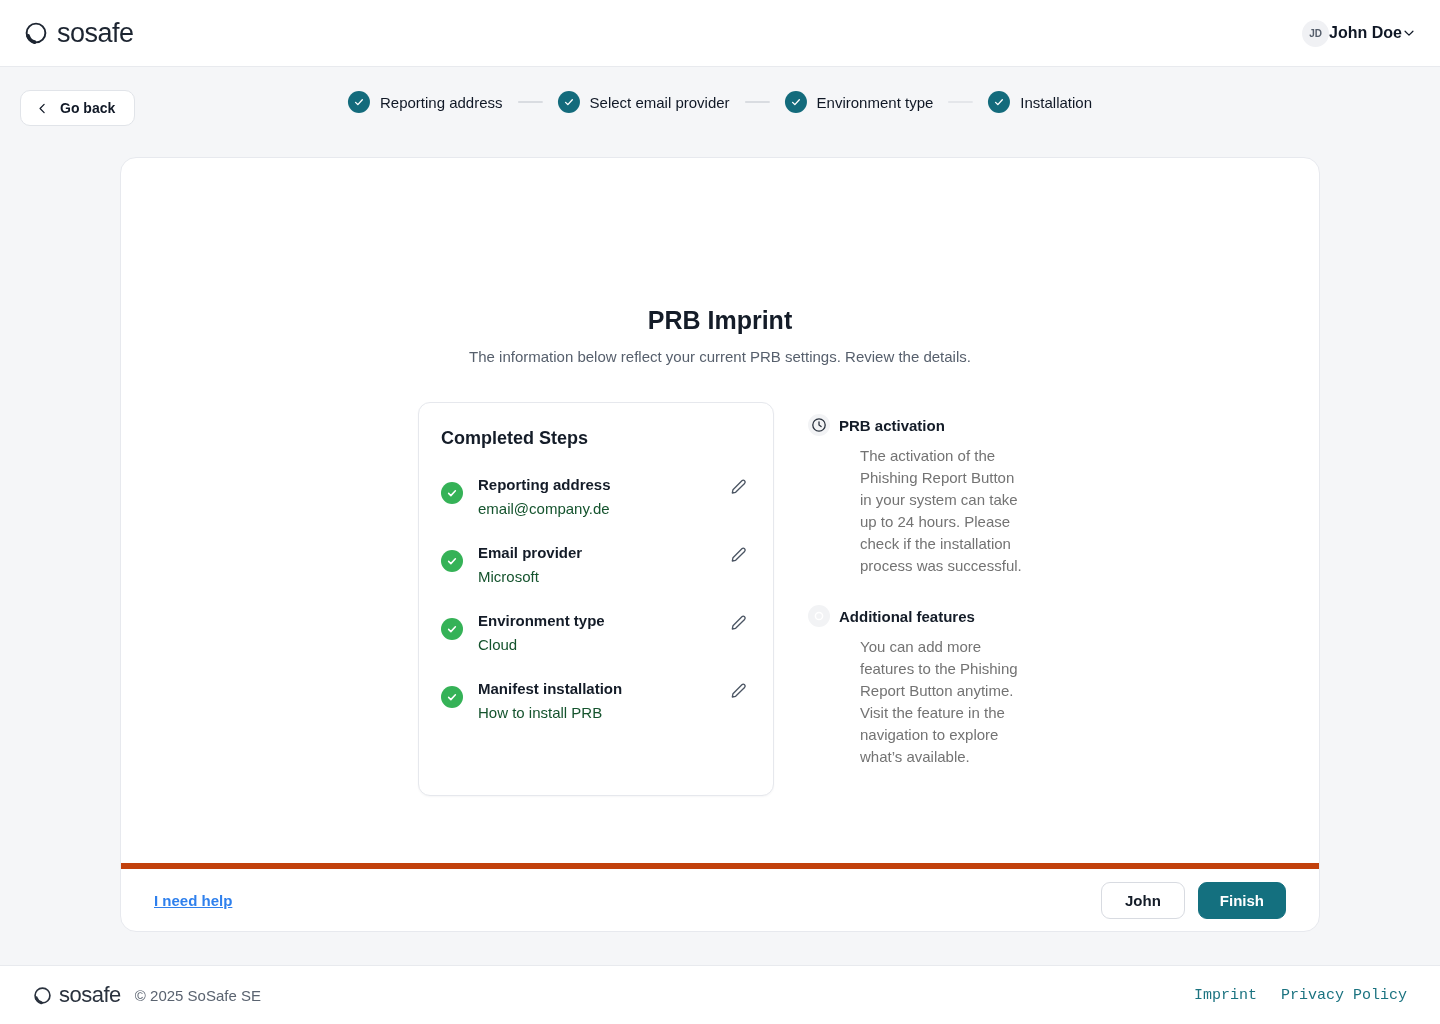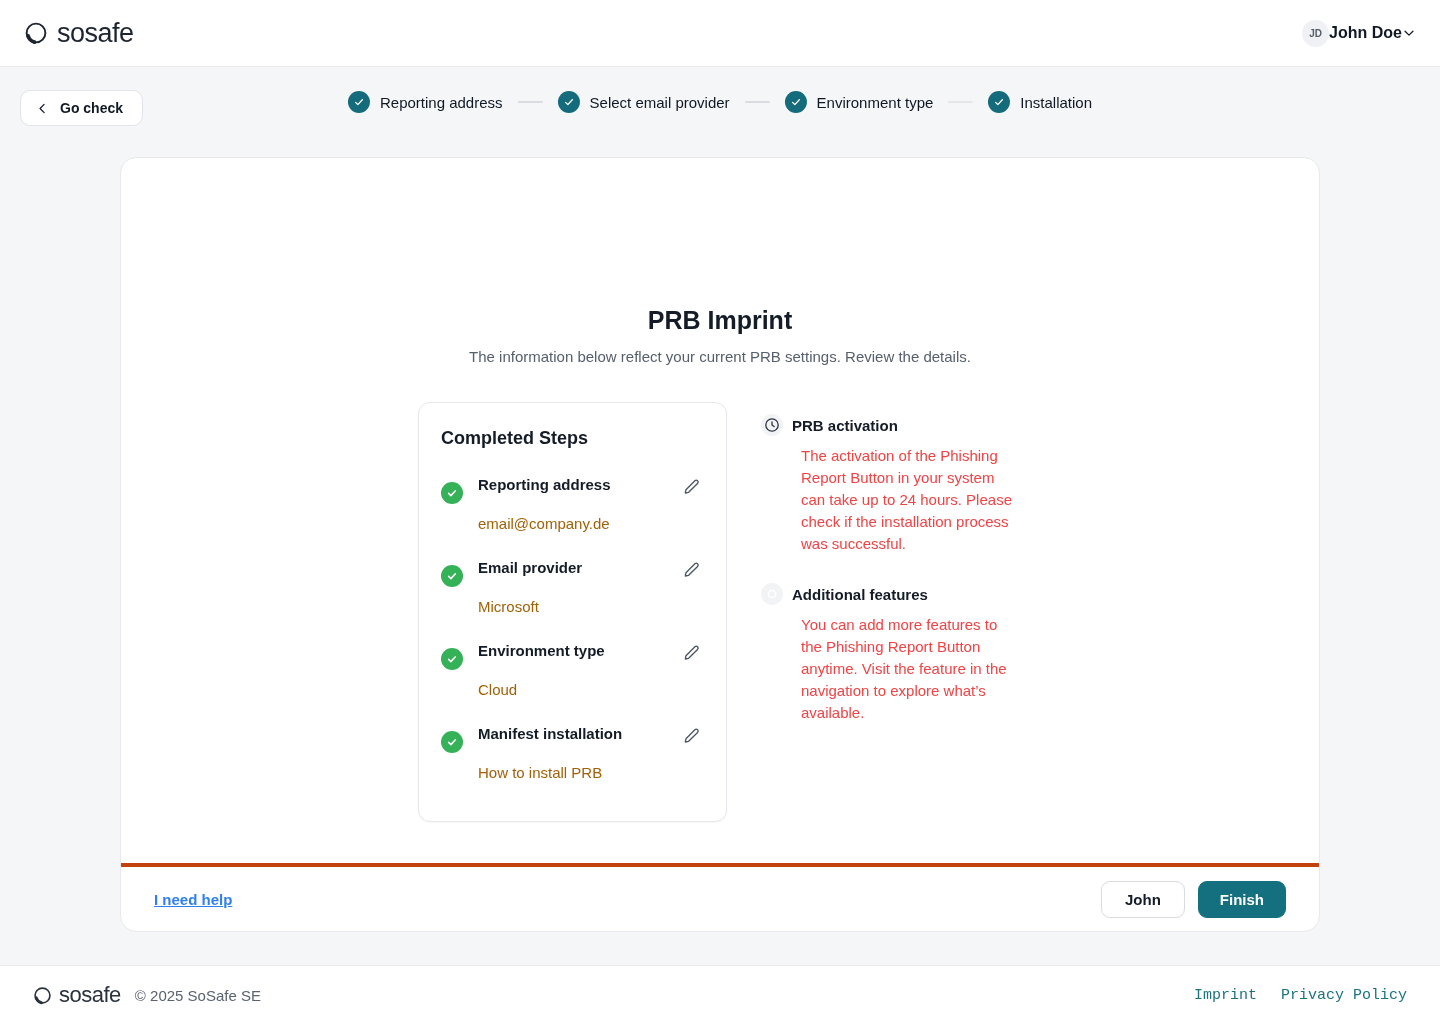--- a/index.html
+++ b/index.html
@@ -51,48 +51,48 @@
     margin:0 120px; height:775px; background:#fff;
     border:1px solid #e7e9ee; border-radius:16px;
     display:flex; flex-direction:column; overflow:hidden;
   }
   .card-body { flex:1; padding-top:148px; }
   .page-title { text-align:center; font-size:25px; font-weight:700; color:#141c28; }
   .page-subtitle { text-align:center; font-size:15px; color:#565f6c; margin-top:13px; }
   .columns { width:604px; margin:37px auto 0; display:flex; gap:34px; text-align:left; }
   
   .steps-card {
-    width:309px; flex:0 0 auto; background:#fff;
+    width:356px; flex:0 0 auto; background:#fff;
     border:1px solid #e6e8ed; border-radius:12px;
-    padding:25px 24px 40px 22px;
+    padding:25px 24px 32px 22px;
     box-shadow:0 1px 2px rgba(16,24,40,.04);
   }
   .steps-card-title { font-size:18px; font-weight:700; color:#141c28; }
   .step-item { display:flex; align-items:flex-start; margin-top:27px; }
   .success-circle {
     width:22px; height:22px; border-radius:50%; flex:0 0 auto;
     display:flex; align-items:center; justify-content:center; margin-top:6px;
   }
   .step-item-main { flex:1; margin-left:15px; }
   .step-item-label { font-size:15px; font-weight:700; color:#141c28; }
-  .step-item-value { font-size:15px; color:#a16207; margin-top:22px; }
+  .step-item-value { font-size:15px; color:#14532d; margin-top:7px; }
   .edit-btn { background:none; border:none; padding:2px; cursor:pointer; line-height:0; }
   
   .info-col { width:271px; padding-top:12px; }
   .info-section { margin-bottom:28px; }
   .info-head { display:flex; align-items:center; gap:9px; }
   .info-icon-wrap {
     width:22px; height:22px; border-radius:50%; background:#f2f3f5; flex:0 0 auto;
     display:flex; align-items:center; justify-content:center;
   }
   .info-title { font-size:15px; font-weight:700; color:#141c28; }
-  .info-body { margin-left:40px; margin-top:9px; font-size:15px; line-height:22px; color:#ef4444; }
+  .info-body { margin-left:52px; margin-top:9px; font-size:15px; line-height:22px; color:#737373; }
   
   .card-footer {
-    height:68px; border-top:4px solid #c2410c;
+    height:68px; border-top:6px solid #c2410c;
     display:flex; align-items:center; justify-content:space-between;
     padding:0 33px;
   }
   .help-link { font-size:15px; font-weight:600; color:#2f80ed; text-decoration:underline; cursor:pointer; }
   .footer-actions { display:flex; align-items:center; gap:13px; }
   .btn { font-family:inherit; font-size:15px; font-weight:600; border-radius:9px; height:37px; cursor:pointer; }
   .btn-secondary { background:#fff; border:1px solid #d8dbe1; color:#141c28; padding:0 23px; }
   .btn-primary { background:#14707f; border:1px solid #14707f; color:#fff; padding:0 21px; }
   
   .app-footer {
@@ -133,21 +133,21 @@
 
 <div class="main">
 
   <div class="toolbar">
     <button class="go-back">
       <span style="line-height:0">
         <svg width="13" height="13" viewBox="0 0 16 16" fill="none">
           <path d="M10 3L5 8l5 5" stroke="#101826" stroke-width="1.5" stroke-linecap="round" stroke-linejoin="round"></path>
         </svg>
       </span>
-      <span>Go check</span>
+      <span>Go back</span>
     </button>
 
     <div class="stepper">
       <div class="step">
         <span class="step-circle" style="background:#136b7c">
           <svg width="12" height="12" viewBox="0 0 16 16" fill="none">
               <path d="M3.5 8.5l3 3 6-6.5" stroke="#fff" stroke-width="1.8" stroke-linecap="round" stroke-linejoin="round"></path>
             </svg>
         </span>
         <span class="step-label">Reporting address</span>

